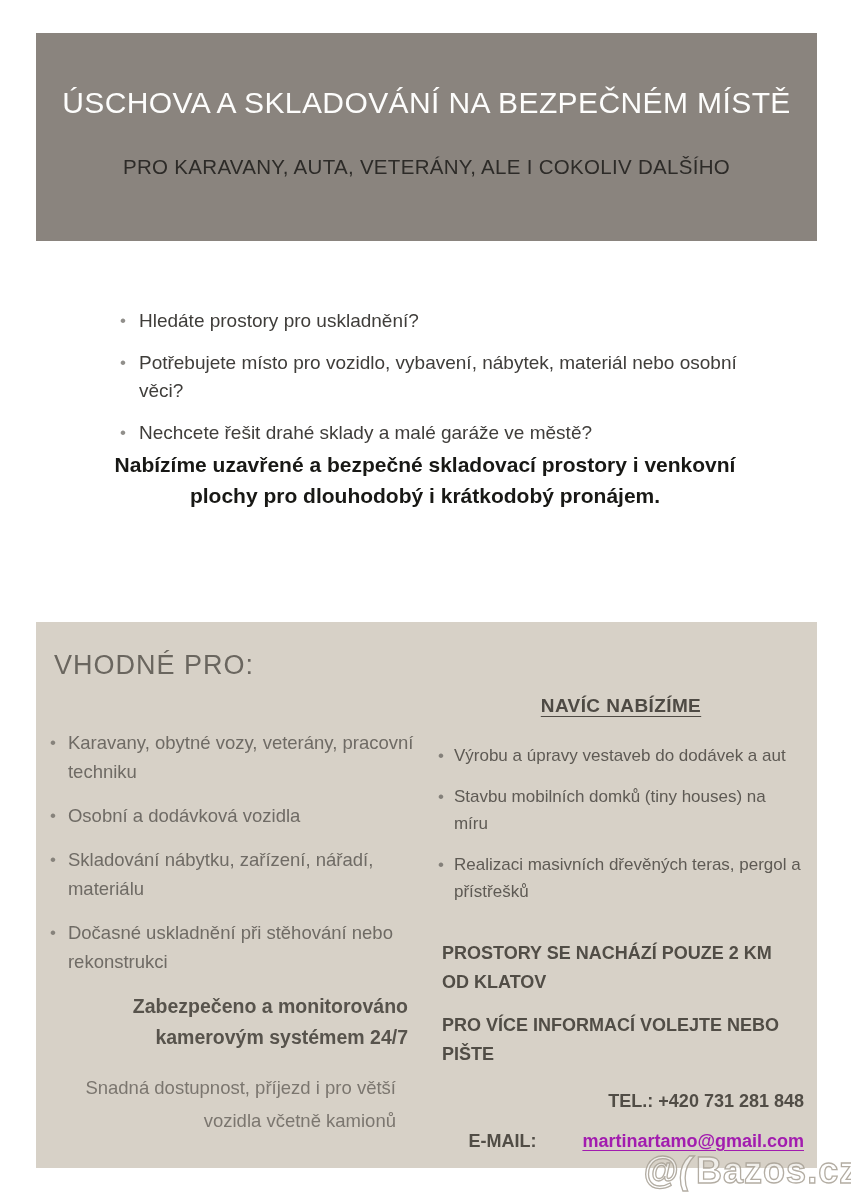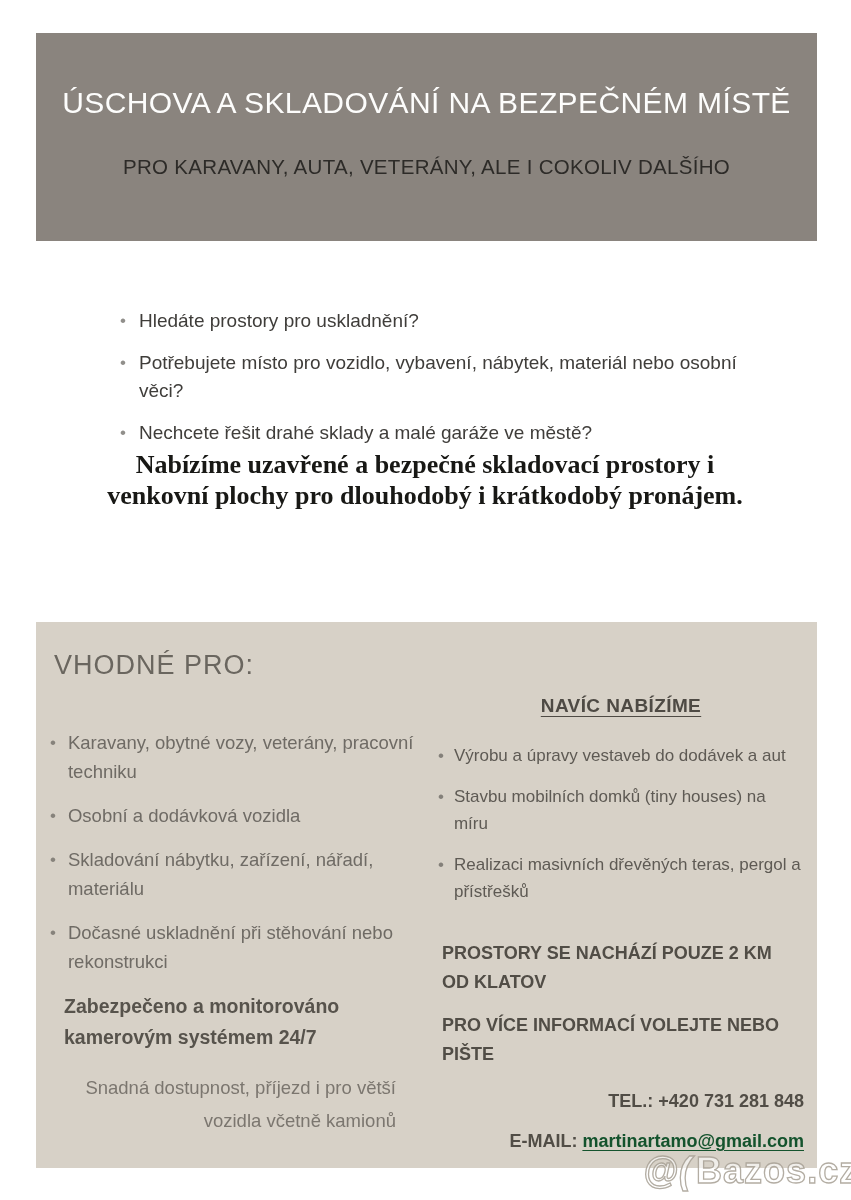--- a/index.html
+++ b/index.html
@@ -64,25 +64,24 @@
     font-size: 17px;
     line-height: 28px;
     flex: 0 0 auto;
   }
 
   .highlight-text {
     position: absolute;
     left: 105px; top: 449px;
     width: 640px;
     text-align: center;
-    font-size: 26px;
+    font-size: 21px;
     font-weight: 700;
     line-height: 31px;
     color: #181815;
-    font-family: Liberation Serif, serif;
   }
 
   
   .info-panel {
     position: absolute;
     left: 36px; top: 622px;
     width: 781px; height: 546px;
     background: var(--panel-bg, #d7d1c7);
   }
 
@@ -108,21 +107,21 @@
     display: flex;
     gap: 12px;
     font-size: 18.5px;
     line-height: 29px;
     color: #6f6b65;
     margin-bottom: 15px;
   }
   .suitable-list .bullet { color: #87837c; line-height: 29px; }
   .security-note {
     margin-top: 14px;
-    text-align: left;
+    text-align: right;
     font-size: 19.5px;
     font-weight: 700;
     line-height: 31px;
     color: #57534c;
     padding: 0 14px;
   }
   .access-note {
     margin-top: 18px;
     text-align: right;
     font-size: 18.5px;
@@ -175,23 +174,24 @@
   .contact-prompt { margin-top: 14px; }
   .phone-row, .email-row {
     font-size: 18px;
     font-weight: 700;
     color: #514d46;
     text-align: right;
   }
   .phone-row { margin-top: 22px; }
   .email-row { margin-top: 19px; }
   .email-link {
-    color: #14532d;
+    color: #a21caf;
     text-decoration: underline;
     text-underline-offset: 3px;
+    margin-left: 41px;
   }
 
   
   .watermark {
     position: absolute;
     left: 643px; top: 1150px;
     font-size: 36px;
     font-weight: 700;
     letter-spacing: 1px;
     color: rgba(255, 255, 255, 0.62);

